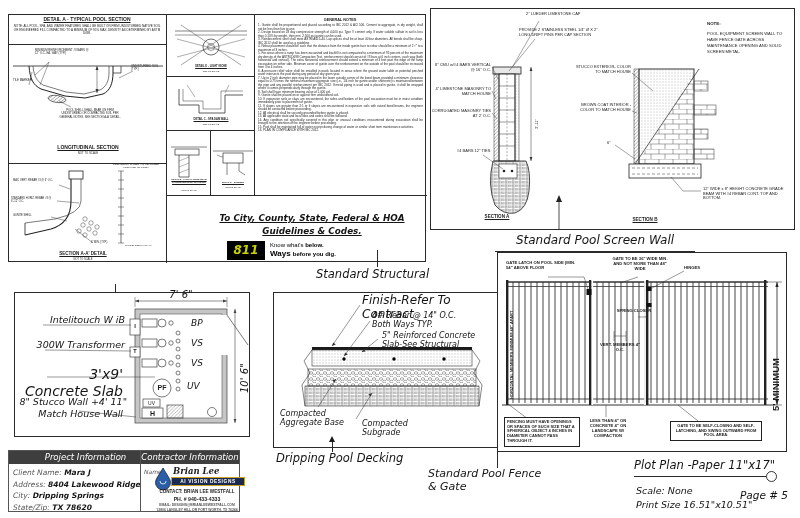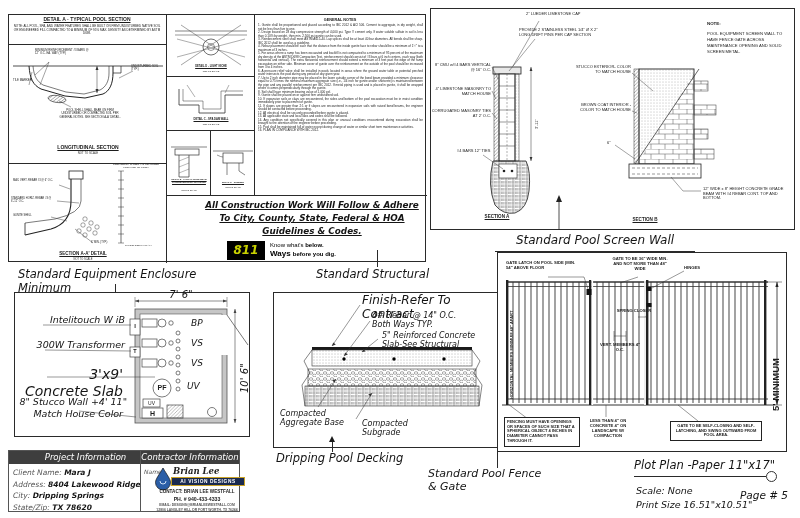--- a/index.html
+++ b/index.html
@@ -174,21 +174,20 @@
 11. If slopes are greater than 2:1 or if slopes are encountered in expansive soils with raised bond beams, the engineer should be contacted before proceeding.
 12. All electrical shall be securely grounded before gunite is placed.
 13. All applicable state and local laws and codes shall be followed.
 14. Any condition not specifically covered in this plan or unusual conditions encountered during excavation shall be brought to the attention of the engineer before proceeding.
 15. Pool shall be maintained full of water except during change of water or similar short term maintenance activities.
 16. PLAN IN COMPLIANCE WITH IBC 2012.</div>
     </div>
 
     <div class="ldr" style="left:158px;top:180px;width:260px;height:1px"></div>
     <div class="abs" style="left:188px;top:180px;width:230px;height:68px">
-      <div class="ann hand ctr b u" style="left:0;top:5px;width:230px;font-size:8.8px">All Construction Work Will Follow &amp; Adhere</div>
       <div class="ann hand ctr b u" style="left:0;top:18px;width:230px;font-size:8.8px">To City, County, State, Federal &amp; HOA</div>
       <div class="ann hand ctr b u" style="left:0;top:31px;width:230px;font-size:8.8px">Guidelines &amp; Codes.</div>
       <div class="abs" style="left:30px;top:45px;width:180px;height:21px;display:flex;align-items:center;gap:5px">
         <div style="background:#000;color:#c9d200;font-family:'DejaVu Sans',sans-serif;font-weight:bold;font-style:italic;font-size:12px;width:38px;height:19px;line-height:19px;text-align:center">811</div>
         <div style="line-height:1.2">
           <div style="font-size:6px;color:#000"><span>Know what's </span><span class="b">below.</span></div>
           <div style="font-size:6px;color:#000"><span class="b" style="font-size:8px">Ways </span><span class="b">before you dig.</span></div>
         </div>
       </div>
     </div>
@@ -268,21 +267,20 @@
     <div class="ann rt" style="left:142px;top:94px;width:58px;font-size:4px">BROWN COAT INTERIOR - COLOR TO MATCH HOUSE</div>
     <div class="ann" style="left:176px;top:132px;width:16px;font-size:4px">6"</div>
     <div class="ann" style="left:272px;top:178px;width:88px;font-size:4px">12" WIDE x 8" HEIGHT CONCRETE GRADE BEAM WITH #4 REBAR CONT. TOP AND BOTTOM.</div>
     <div class="ann ctr b u" style="left:184px;top:208px;width:60px;font-size:4.6px">SECTION B</div>
     <div class="ann b" style="left:276px;top:12px;width:84px;font-size:4.4px">NOTE:</div>
     <div class="ann" style="left:276px;top:22px;width:84px;font-size:4.2px;line-height:1.4">POOL EQUIPMENT SCREEN WALL TO HAVE FENCE GATE ACROSS MAINTENANCE OPENING AND SOLID SCREEN METAL.</div>
   </div>
   <div class="ann hand ctr" style="left:495px;top:233px;width:200px;font-size:12px">Standard Pool Screen Wall</div>
   <div class="ldr" style="left:495px;top:251px;width:200px;height:1px"></div>
 
-  <div class="ann hand" style="left:18px;top:268px;width:220px;font-size:11.5px">Standard Equipment Enclosure Minimum</div>
   <div class="ldr" style="left:115px;top:284px;width:1px;height:18px"></div>
   <div class="arr-dn" style="left:112px;top:301px"></div>
 
   <div class="panel" style="left:14px;top:292px;width:236px;height:145px">
     <svg width="236" height="145" viewBox="0 0 236 145">
       <defs>
         <pattern id="eqH" width="3.5" height="3.5" patternUnits="userSpaceOnUse">
             <path d="M0 3.5 L3.5 0" stroke="#777" stroke-width="0.5"></path>
           </pattern>
       </defs>
@@ -329,21 +327,21 @@
 
       <line x1="28" y1="32" x2="116" y2="32" stroke="#333" stroke-width="0.5"></line>
       <line x1="30" y1="57" x2="116" y2="58" stroke="#333" stroke-width="0.5"></line>
       <line x1="32" y1="84" x2="140" y2="84" stroke="#333" stroke-width="0.5"></line>
       <line x1="64" y1="118" x2="121" y2="124" stroke="#333" stroke-width="0.5"></line>
     </svg>
     <div class="ann hand rt" style="left:10px;top:21px;width:100px;font-size:9.5px">Intelitouch W iB</div>
     <div class="ann hand rt" style="left:10px;top:46px;width:100px;font-size:9.5px">300W Transformer</div>
     <div class="ann hand rt" style="left:8px;top:73px;width:100px;font-size:14px">3'x9' Concrete Slab</div>
     <div class="ann hand rt" style="left:0;top:103px;width:112px;font-size:9.5px">8" Stucco Wall +4' 11"</div>
-    <div class="ann hand rt" style="left:4px;top:115px;width:104px;font-size:9.5px">Match House Color</div>
+    <div class="ann hand rt" style="left:4px;top:115px;width:104px;font-size:9.5px">Match House Wall</div>
     <div class="ann hand ctr" style="left:120px;top:-4px;width:92px;font-size:10px">7' 6"</div>
     <div class="ann hand vrot" style="left:224px;top:100px;width:40px;font-size:10px">10' 6"</div>
     <div class="ann hand" style="left:176px;top:25px;font-size:9px">BP</div>
     <div class="ann hand" style="left:176px;top:45px;font-size:9px">VS</div>
     <div class="ann hand" style="left:176px;top:65px;font-size:9px">VS</div>
     <div class="ann hand" style="left:172px;top:88px;font-size:9px">UV</div>
     <div class="ann ctr b" style="left:139px;top:91px;width:16px;font-size:7px">PF</div>
     <div class="ann ctr" style="left:128px;top:107.5px;width:17px;font-size:5px">UV</div>
     <div class="ann ctr b" style="left:127px;top:117px;width:21px;font-size:7px">H</div>
     <div class="ann ctr b" style="left:115px;top:30px;width:10px;font-size:6px">I</div>

